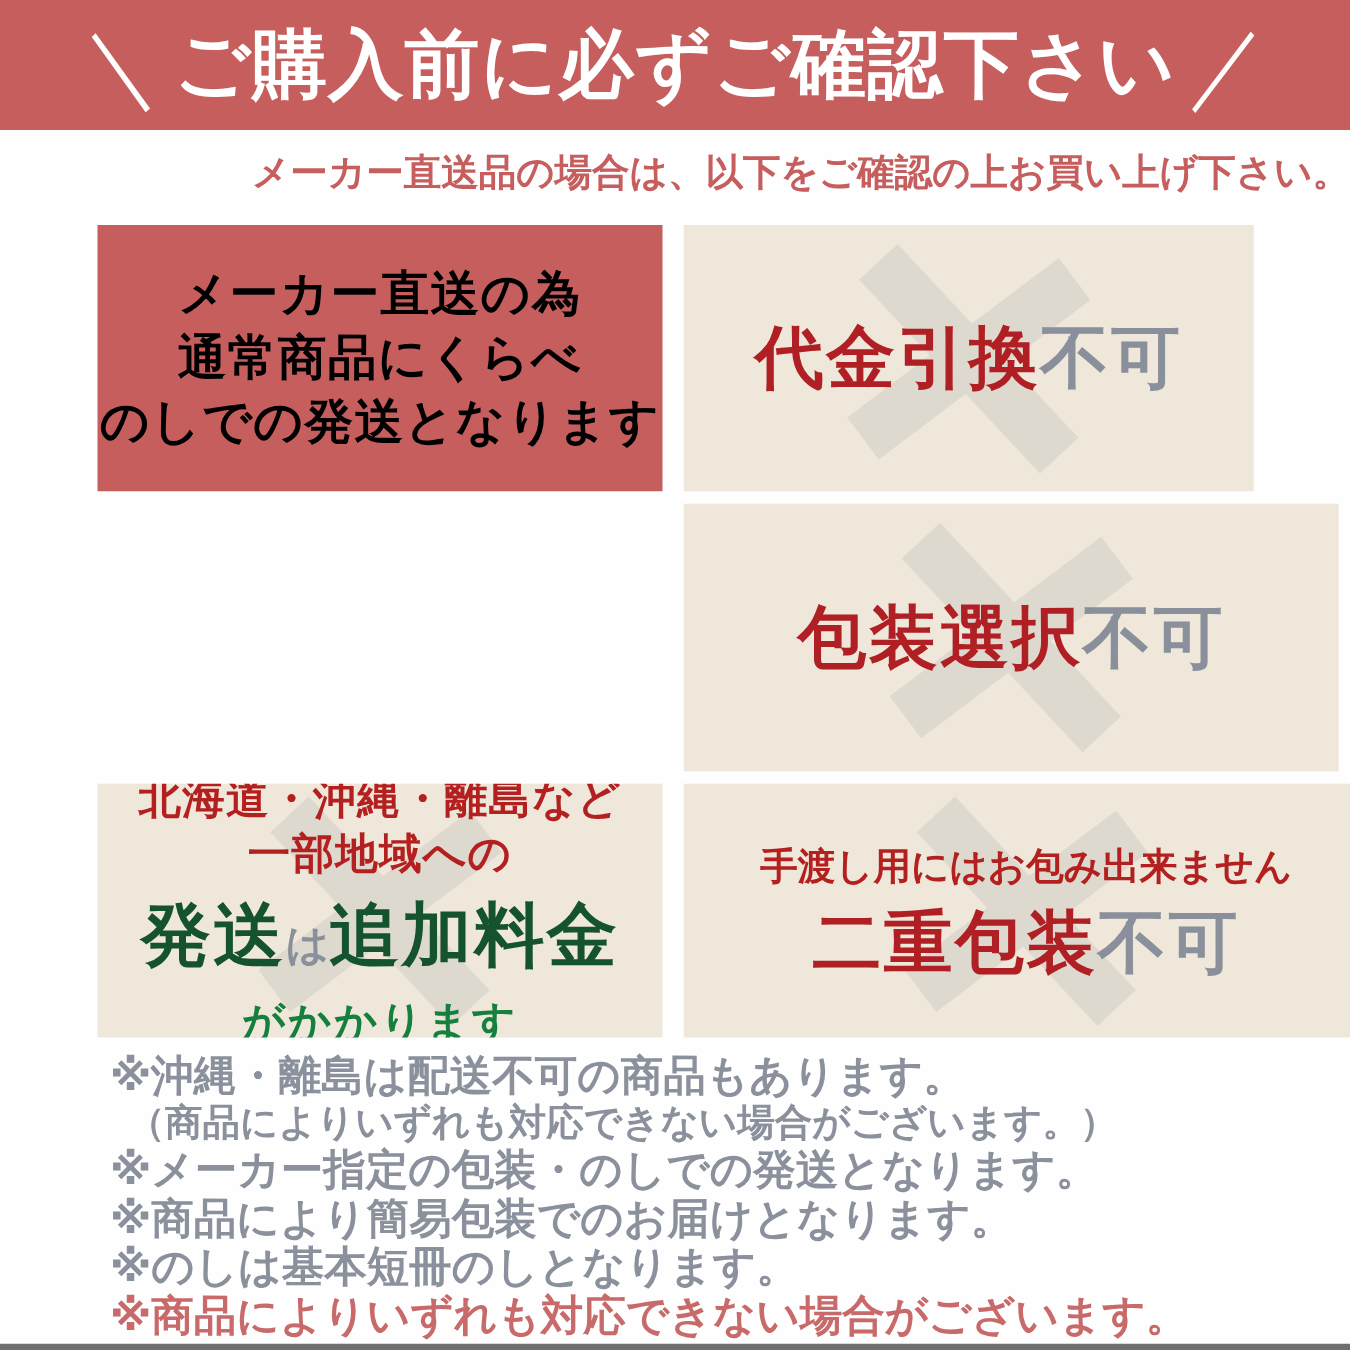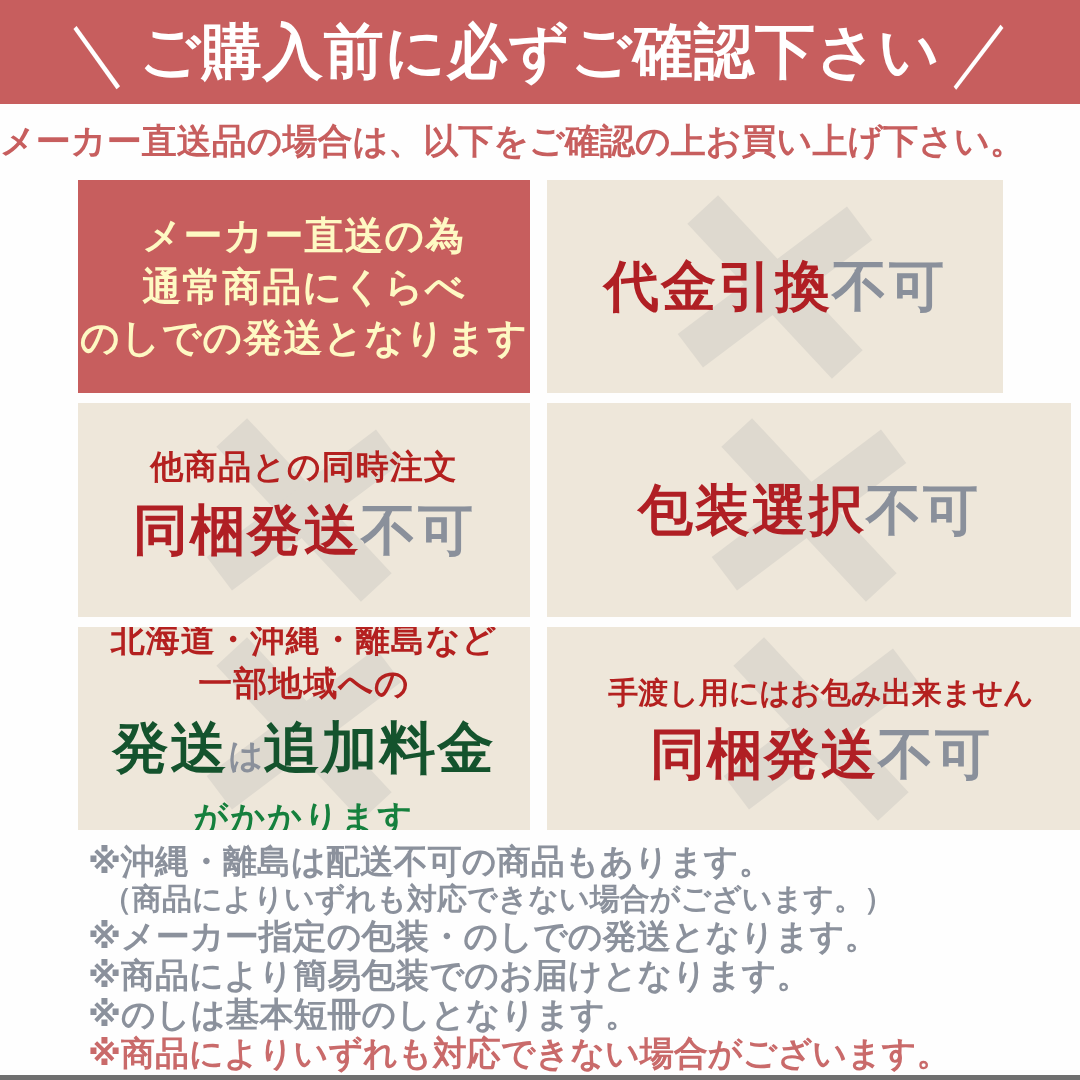--- a/index.html
+++ b/index.html
@@ -27,22 +27,22 @@
   }
   .slash{
     font-weight:400;font-size:62px;
     transform:scaleY(1.2);
     margin:0 10px;
   }
 
   
   .subtitle{
     position:absolute;left:0;top:118px;width:1080px;
-    text-align:left;
-    font-size:35px;font-weight:600;color:#c75e5e;
+    text-align:right;
+    font-size:30px;font-weight:600;color:#c75e5e;
     letter-spacing:0px;
   }
 
   
   .box{
     position:absolute;
     display:flex;flex-direction:column;
     align-items:center;justify-content:center;
     overflow:hidden;
   }
@@ -68,21 +68,21 @@
     width:212px;height:42px;
     background:#ded9cf;
   }
   .xmark .bar.a{transform:translate(-50%,-50%) rotate(42deg);}
   .xmark .bar.b{transform:translate(-50%,-50%) rotate(-42deg);}
 
   .content{position:relative;z-index:1;text-align:center;}
 
   
   .white-lines{
-    color:#fef9c3;font-size:39px;font-weight:700;
+    color:#000000;font-size:39px;font-weight:700;
     line-height:51px;letter-spacing:1px;
   }
   .main-line{font-size:55px;line-height:1.1;letter-spacing:2px;white-space:nowrap;}
   .t-red{color:#b01f24;font-weight:700;}
   .t-gray{color:#8a909b;font-weight:600;}
   .small-note{
     color:#b4201f;font-weight:700;font-size:33px;
     letter-spacing:1px;margin-bottom:10px;white-space:nowrap;
   }
   .small-note.narrow{font-size:30px;letter-spacing:0;}
@@ -144,32 +144,20 @@
         <div class="bar a"></div>
         <div class="bar b"></div>
       </div>
     <div class="content">
       <div class="main-line">
         <span class="t-red">代金引換</span><span class="t-gray">不可</span>
       </div>
     </div>
   </div>
 
-  <div class="box beige b3">
-    <div class="xmark">
-        <div class="bar a"></div>
-        <div class="bar b"></div>
-      </div>
-    <div class="content" style="padding-bottom:14px;">
-      <div class="small-note">他商品との同時注文</div>
-      <div class="main-line">
-        <span class="t-red">同梱発送</span><span class="t-gray">不可</span>
-      </div>
-    </div>
-  </div>
 
   <div class="box beige b4">
     <div class="xmark">
         <div class="bar a"></div>
         <div class="bar b"></div>
       </div>
     <div class="content">
       <div class="main-line">
         <span class="t-red">包装選択</span><span class="t-gray">不可</span>
       </div>
@@ -192,21 +180,21 @@
   </div>
 
   <div class="box beige b6">
     <div class="xmark">
         <div class="bar a"></div>
         <div class="bar b"></div>
       </div>
     <div class="content">
       <div class="small-note narrow">手渡し用にはお包み出来ません</div>
       <div class="main-line">
-        <span class="t-red">同梱発送</span><span class="t-gray">不可</span>
+        <span class="t-red">二重包装</span><span class="t-gray">不可</span>
       </div>
     </div>
   </div>
 
   <div class="notes">
     <div class="note">※沖縄・離島は配送不可の商品もあります。</div>
     <div class="note paren">（商品によりいずれも対応できない場合がございます。）</div>
     <div class="note">※メーカー指定の包装・のしでの発送となります。</div>
     <div class="note">※商品により簡易包装でのお届けとなります。</div>
     <div class="note">※のしは基本短冊のしとなります。</div>

